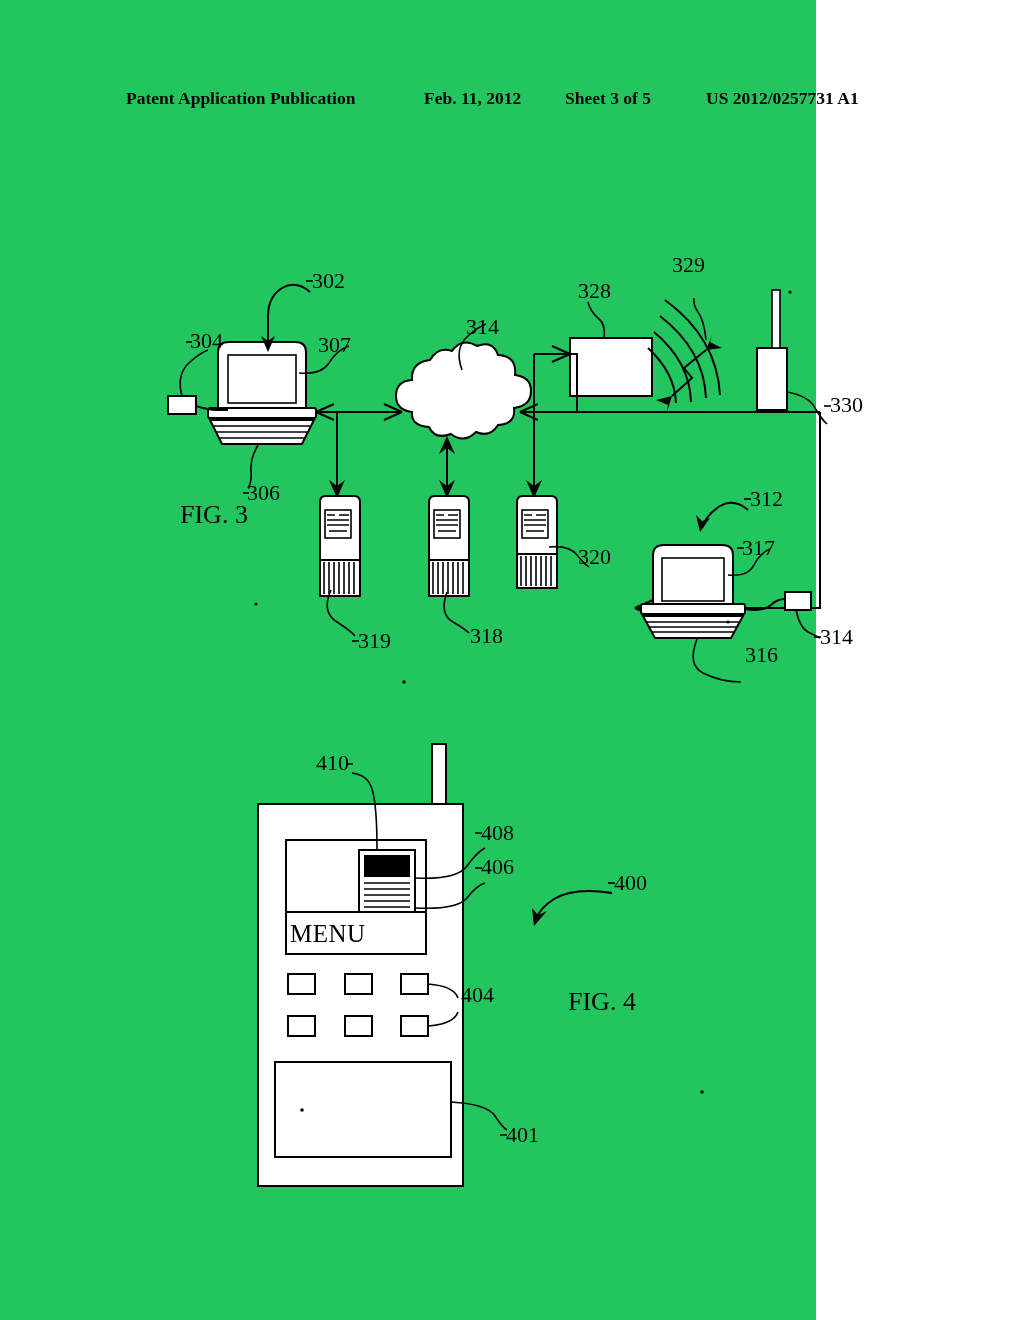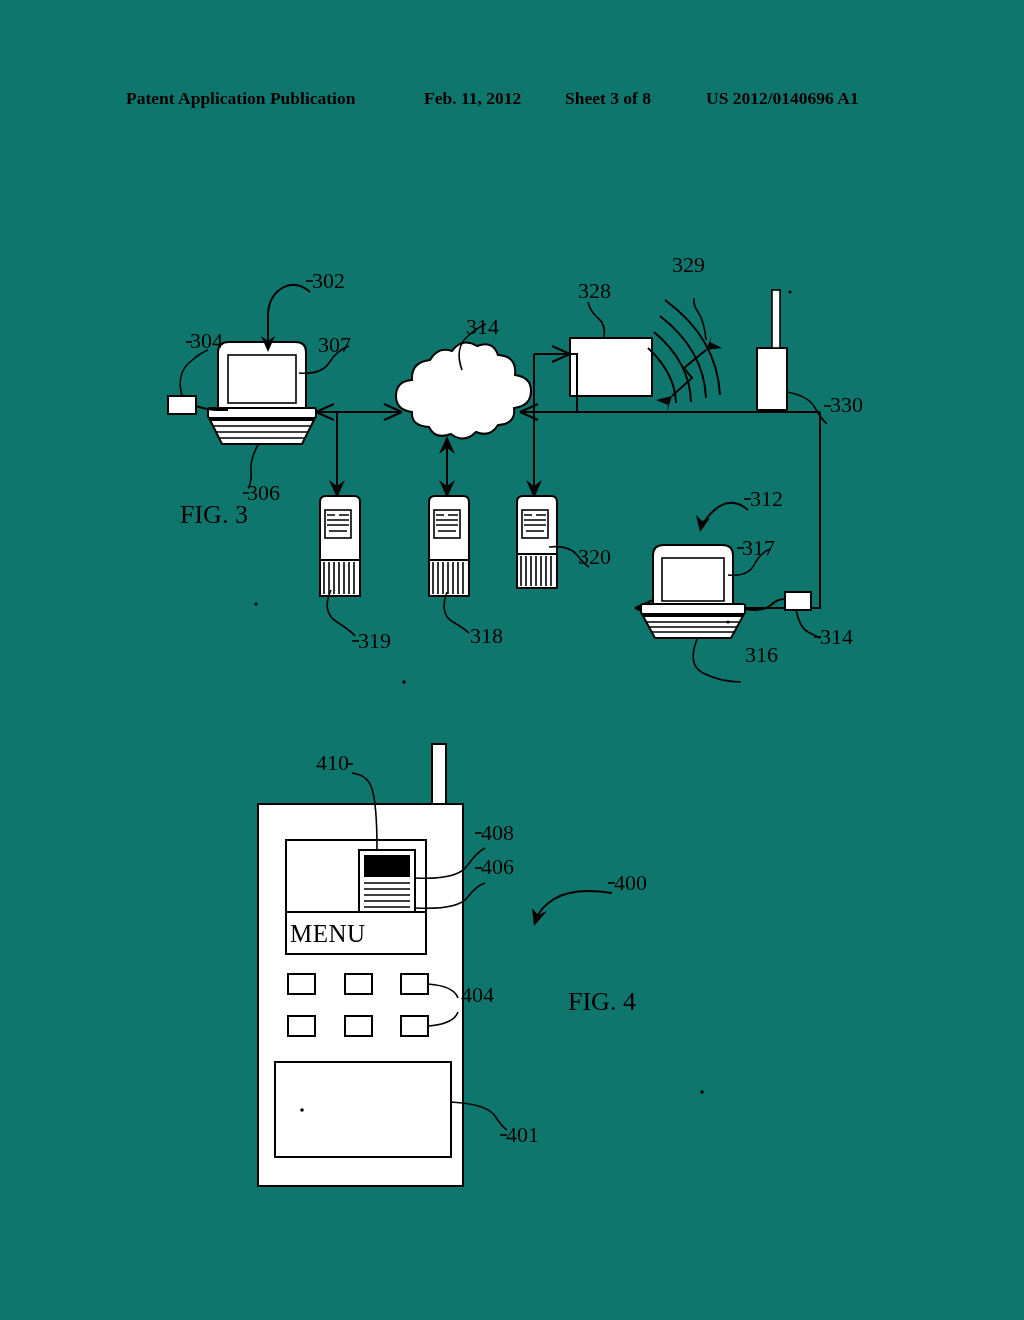--- a/index.html
+++ b/index.html
@@ -12,23 +12,23 @@
     width: 1024px;
     height: 1320px;
     position: relative;
     font-family: "Liberation Serif", serif;
     color: #000000;
     overflow: hidden;
   }
   #page {
     position: absolute;
     left: 0; top: 0;
-    width: 1024px;
+    width: 816px;
     height: 1320px;
-    background: #0f766e;
+    background: #22c55e;
   }
   
   .hdr {
     position: absolute;
     top: 88px;
     left: 0;
     width: 1024px;
     height: 26px;
     font-family: "Liberation Serif", serif;
     font-weight: bold;
@@ -87,22 +87,22 @@
   .speck { fill:#000; stroke:none; }
 </style>
 </head>
 <body>
 
 <div id="page">
 
   <div class="hdr">
     <span class="hdr-pub">Patent Application Publication</span>
     <span class="hdr-date">Feb. 11, 2012</span>
-    <span class="hdr-sheet">Sheet 3 of 8</span>
-    <span class="hdr-num">US 2012/0140696 A1</span>
+    <span class="hdr-sheet">Sheet 3 of 5</span>
+    <span class="hdr-num">US 2012/0257731 A1</span>
   </div>
 
   <svg class="fig" id="svg-fig3" style="left:0px; top:230px;" width="1024" height="480" viewBox="0 0 1024 480">
 
     <text class="figlabel" x="180" y="293">FIG. 3</text>
 
     <path class="shape" d="M223 120 q0 -7 8 -7 h62 q8 0 8 7 v55 h-78 z"></path>
     <path class="shape" d="M218 122 q0 -10 11 -10 h66 q11 0 11 10 v56 h-88 z"></path>
 
     <rect class="shape-thin" x="228" y="125" width="68" height="48"></rect>

